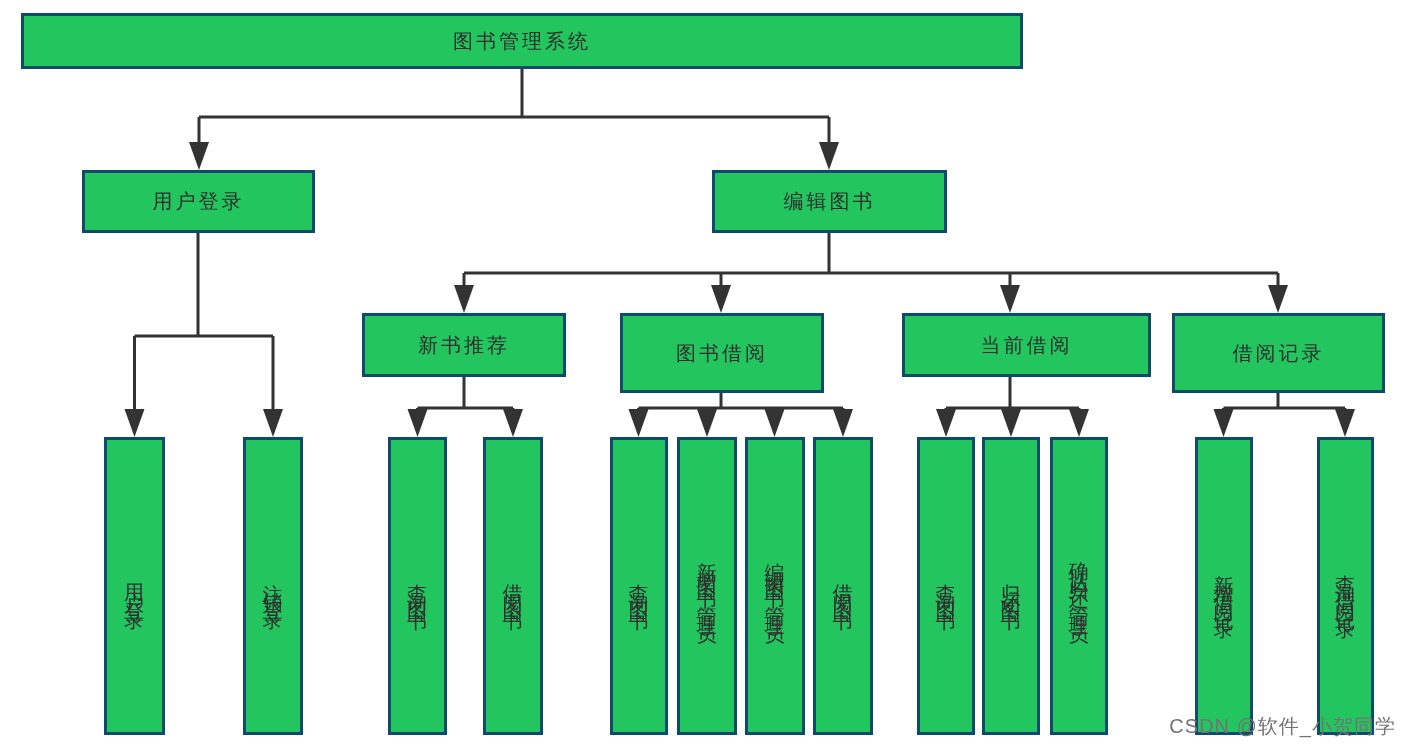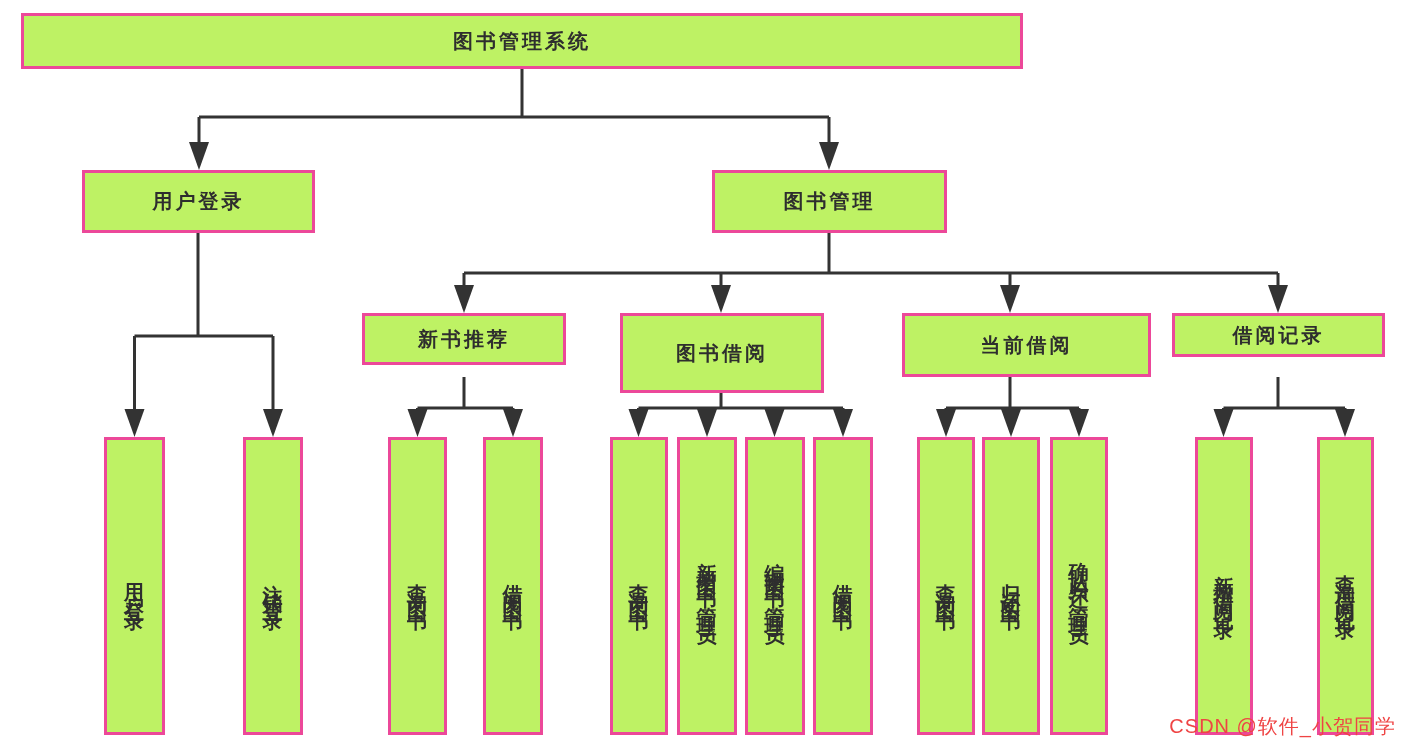--- a/index.html
+++ b/index.html
@@ -17,47 +17,46 @@
   }
   .wires {
     position: absolute;
     inset: 0;
     width: 1405px;
     height: 747px;
   }
   .node {
     position: absolute;
     box-sizing: border-box;
-    background: #bef264;
-    border: 3px solid #ec4899;
+    background: #22c55e;
+    border: 3px solid #0c4a6e;
     color: #2e2e2e;
     display: flex;
     align-items: center;
     justify-content: center;
     z-index: 1;
-    font-weight: bold;
   }
   .node.h {
     font-size: 20px;
     letter-spacing: 3px;
   }
   .node.v {
     writing-mode: vertical-rl;
     text-orientation: mixed;
     font-size: 20px;
     letter-spacing: 9px;
     line-height: 1;
   }
   .watermark {
     position: absolute;
     right: 9px;
     bottom: 7px;
     font-size: 20px;
     letter-spacing: 1px;
-    color: #ef4444;
+    color: #737373;
     z-index: 2;
     white-space: nowrap;
     margin-left: 16px;
   }
 </style>
 </head>
 <body>
 
 <div class="canvas">
 
@@ -126,33 +125,33 @@
   </svg>
 
   <div class="node h" style="left:21px; top:13px; width:1002px; height:56px">
     <span>图书管理系统</span>
   </div>
 
   <div class="node h" style="left:82px; top:170px; width:233px; height:63px">
     <span>用户登录</span>
   </div>
   <div class="node h" style="left:712px; top:170px; width:235px; height:63px">
-    <span>图书管理</span>
+    <span>编辑图书</span>
   </div>
 
-  <div class="node h" style="left:362px; top:313px; width:204px; height:52px">
+  <div class="node h" style="left:362px; top:313px; width:204px; height:64px">
     <span>新书推荐</span>
   </div>
   <div class="node h" style="left:620px; top:313px; width:204px; height:80px">
     <span>图书借阅</span>
   </div>
   <div class="node h" style="left:902px; top:313px; width:249px; height:64px">
     <span>当前借阅</span>
   </div>
-  <div class="node h" style="left:1172px; top:313px; width:213px; height:44px">
+  <div class="node h" style="left:1172px; top:313px; width:213px; height:80px">
     <span>借阅记录</span>
   </div>
 
   <div class="node v" style="left:104px; top:437px; width:61px; height:298px">
     <span>用户登录</span>
   </div>
   <div class="node v" style="left:243px; top:437px; width:60px; height:298px">
     <span>注销登录</span>
   </div>
 

